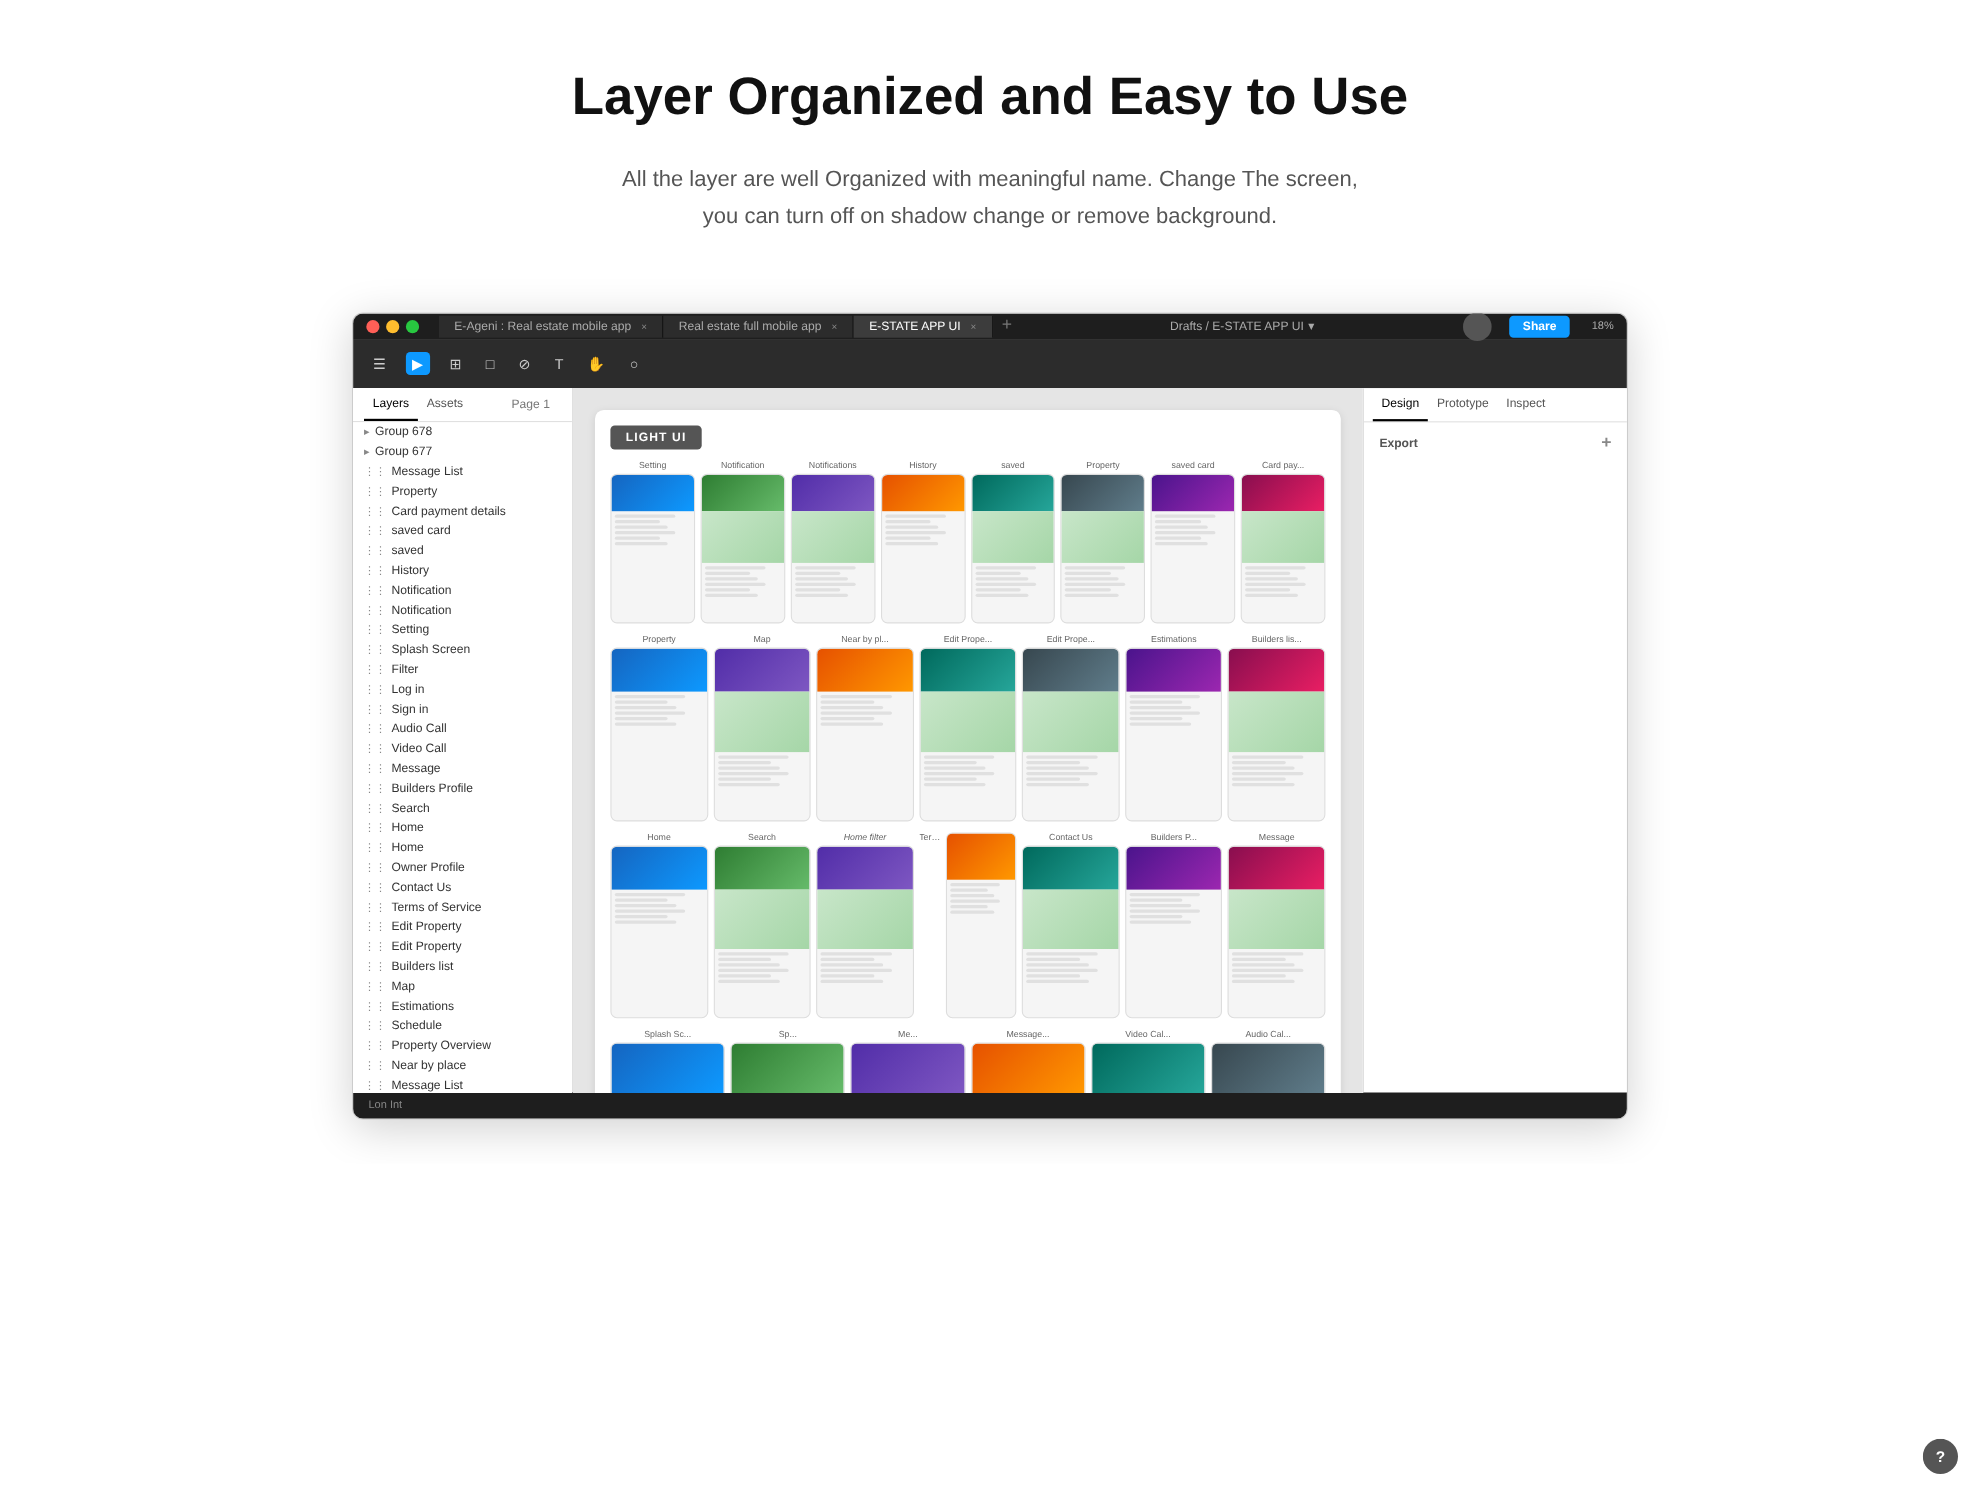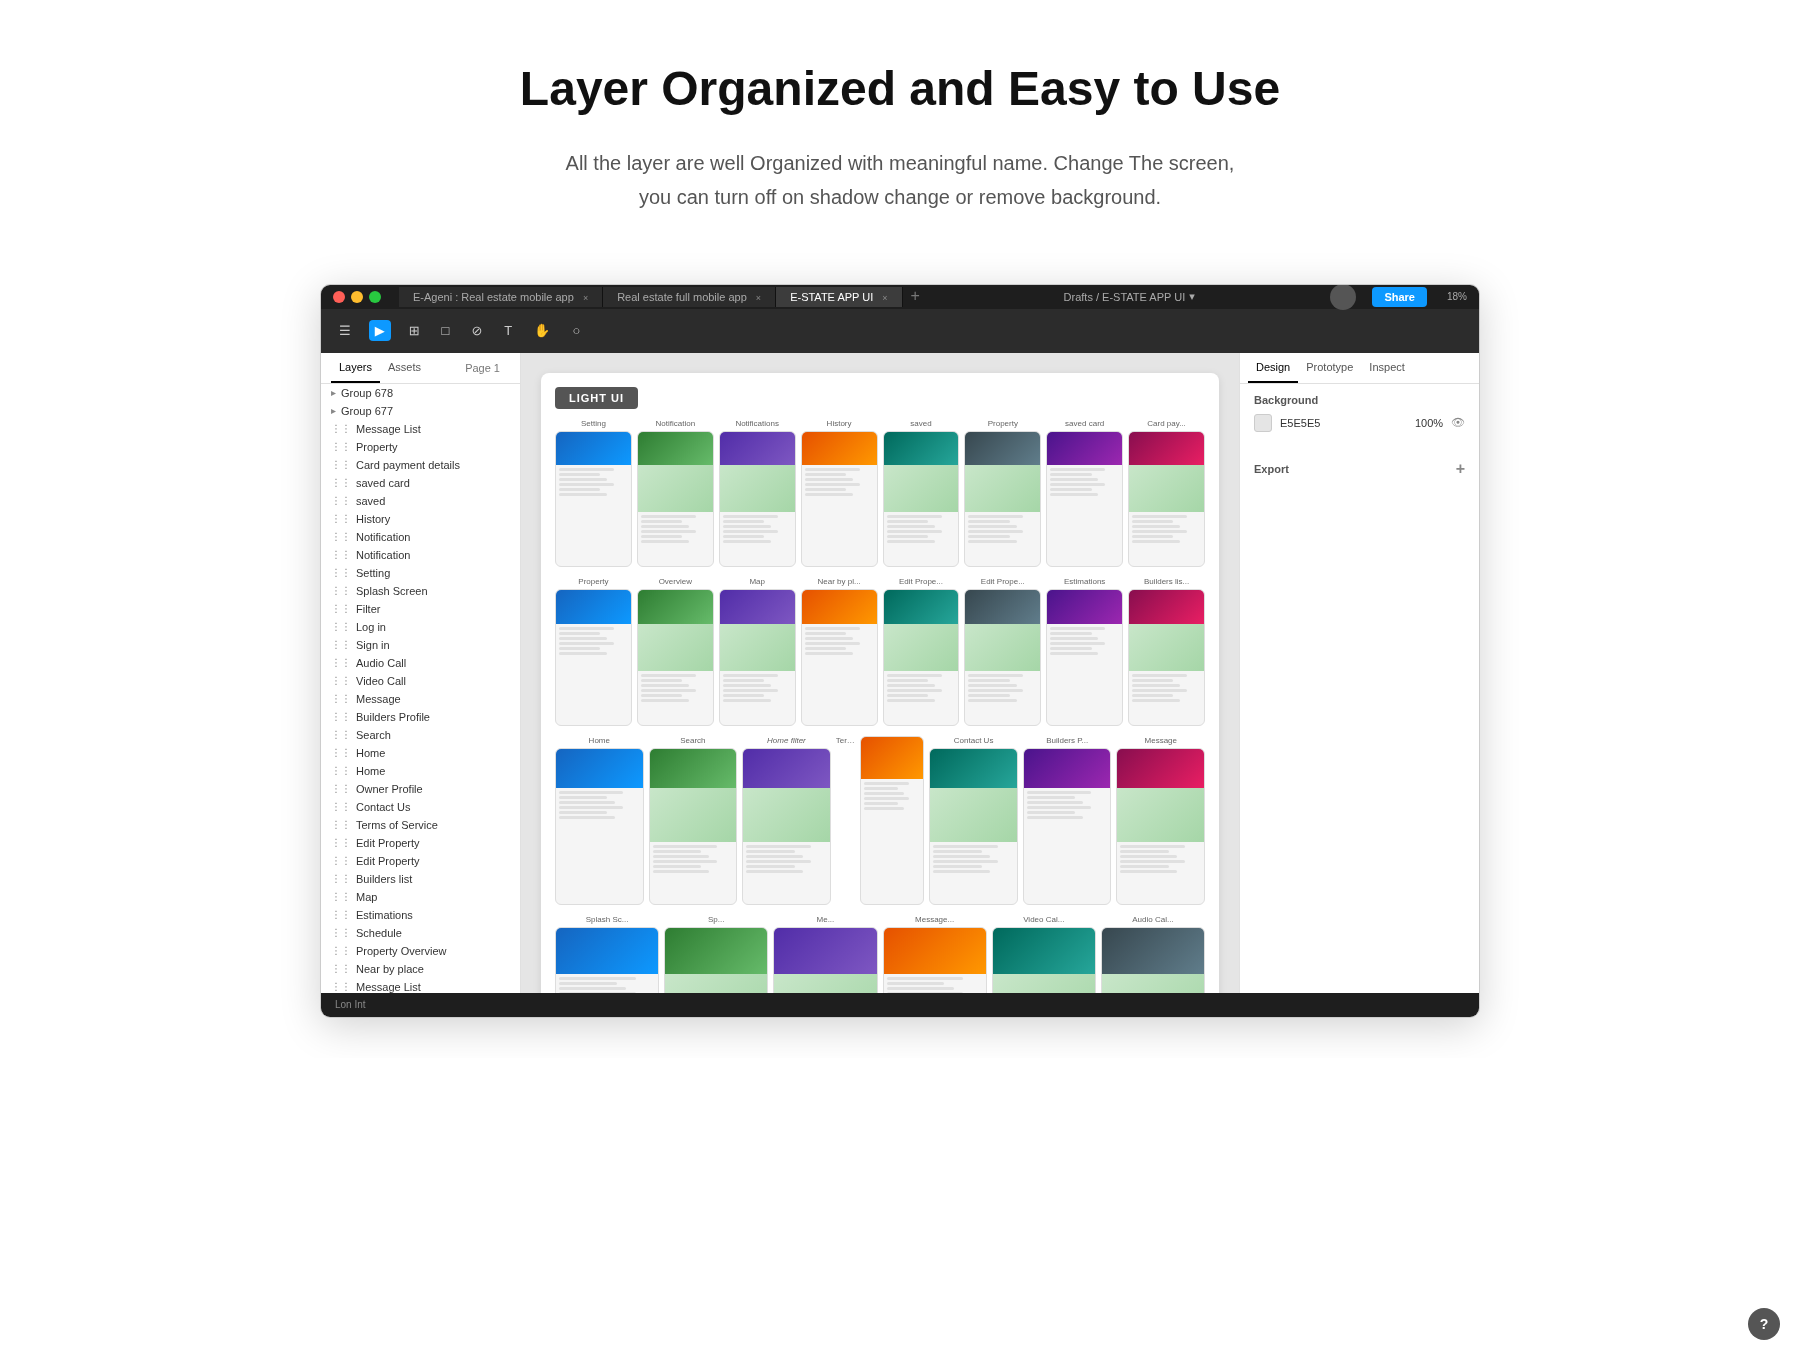--- a/index.html
+++ b/index.html
@@ -692,35 +692,20 @@
                         <div style="height: 3px; background: rgb(224, 224, 224); border-radius: 2px; width: 80%;"></div>
                         <div style="height: 3px; background: rgb(224, 224, 224); border-radius: 2px; width: 60%;"></div>
                         <div style="height: 3px; background: rgb(224, 224, 224); border-radius: 2px; width: 70%;"></div>
                         <div style="height: 3px; background: rgb(224, 224, 224); border-radius: 2px; width: 80%;"></div>
                         <div style="height: 3px; background: rgb(224, 224, 224); border-radius: 2px; width: 60%;"></div>
                         <div style="height: 3px; background: rgb(224, 224, 224); border-radius: 2px; width: 70%;"></div>
                       </div>
                     </div>
                   </div>
                   <div style="display: flex; flex-direction: column; flex: 1 1 0%; min-width: 0px;">
-                    <div class="screen-label" style="font-size: 8px; color: rgb(102, 102, 102);">Overview</div>
-                    <div class="screen-thumb" style="border-radius: 6px; overflow: hidden; aspect-ratio: 9 / 16; position: relative; background: rgb(245, 245, 245); border: 1px solid rgb(221, 221, 221); display: flex; flex-direction: column;">
-                      <div style="height: 25%; background: linear-gradient(135deg, rgb(46, 125, 50), rgb(102, 187, 106)); flex-shrink: 0;"></div>
-                      <div style="height: 35%; background: linear-gradient(135deg, rgb(200, 230, 201), rgb(165, 214, 167)); flex-shrink: 0;"></div>
-                      <div style="flex: 1 1 0%; padding: 3px; display: flex; flex-direction: column; gap: 2px;">
-                        <div style="height: 3px; background: rgb(224, 224, 224); border-radius: 2px; width: 80%;"></div>
-                        <div style="height: 3px; background: rgb(224, 224, 224); border-radius: 2px; width: 60%;"></div>
-                        <div style="height: 3px; background: rgb(224, 224, 224); border-radius: 2px; width: 70%;"></div>
-                        <div style="height: 3px; background: rgb(224, 224, 224); border-radius: 2px; width: 80%;"></div>
-                        <div style="height: 3px; background: rgb(224, 224, 224); border-radius: 2px; width: 60%;"></div>
-                        <div style="height: 3px; background: rgb(224, 224, 224); border-radius: 2px; width: 70%;"></div>
-                      </div>
-                    </div>
-                  </div>
-                  <div style="display: flex; flex-direction: column; flex: 1 1 0%; min-width: 0px;">
                     <div class="screen-label" style="font-size: 8px; color: rgb(102, 102, 102);">Map</div>
                     <div class="screen-thumb" style="border-radius: 6px; overflow: hidden; aspect-ratio: 9 / 16; position: relative; background: rgb(245, 245, 245); border: 1px solid rgb(221, 221, 221); display: flex; flex-direction: column;">
                       <div style="height: 25%; background: linear-gradient(135deg, rgb(81, 45, 168), rgb(126, 87, 194)); flex-shrink: 0;"></div>
                       <div style="height: 35%; background: linear-gradient(135deg, rgb(200, 230, 201), rgb(165, 214, 167)); flex-shrink: 0;"></div>
                       <div style="flex: 1 1 0%; padding: 3px; display: flex; flex-direction: column; gap: 2px;">
                         <div style="height: 3px; background: rgb(224, 224, 224); border-radius: 2px; width: 80%;"></div>
                         <div style="height: 3px; background: rgb(224, 224, 224); border-radius: 2px; width: 60%;"></div>
                         <div style="height: 3px; background: rgb(224, 224, 224); border-radius: 2px; width: 70%;"></div>
                         <div style="height: 3px; background: rgb(224, 224, 224); border-radius: 2px; width: 80%;"></div>
                         <div style="height: 3px; background: rgb(224, 224, 224); border-radius: 2px; width: 60%;"></div>
@@ -976,29 +961,20 @@
 
       </div>
     </div>
 
     <div class="figma-right-panel">
       <div class="figma-right-tabs">
         <div class="figma-right-tab active">Design</div>
         <div class="figma-right-tab">Prototype</div>
         <div class="figma-right-tab">Inspect</div>
       </div>
-      <div class="figma-right-section">
-        <div class="figma-right-label">Background</div>
-        <div class="figma-bg-row">
-          <div class="figma-color-swatch" style="background:#E5E5E5;"></div>
-          <span class="figma-bg-value">E5E5E5</span>
-          <span class="figma-bg-opacity">100%</span>
-          <span class="figma-eye-icon">👁</span>
-        </div>
-      </div>
       <div class="figma-export-label">
         <span>Export</span>
         <span class="figma-export-plus">+</span>
       </div>
     </div>
 
   </div>
 
   <div class="figma-statusbar">
     <span class="figma-status-text">Lon Int</span>

